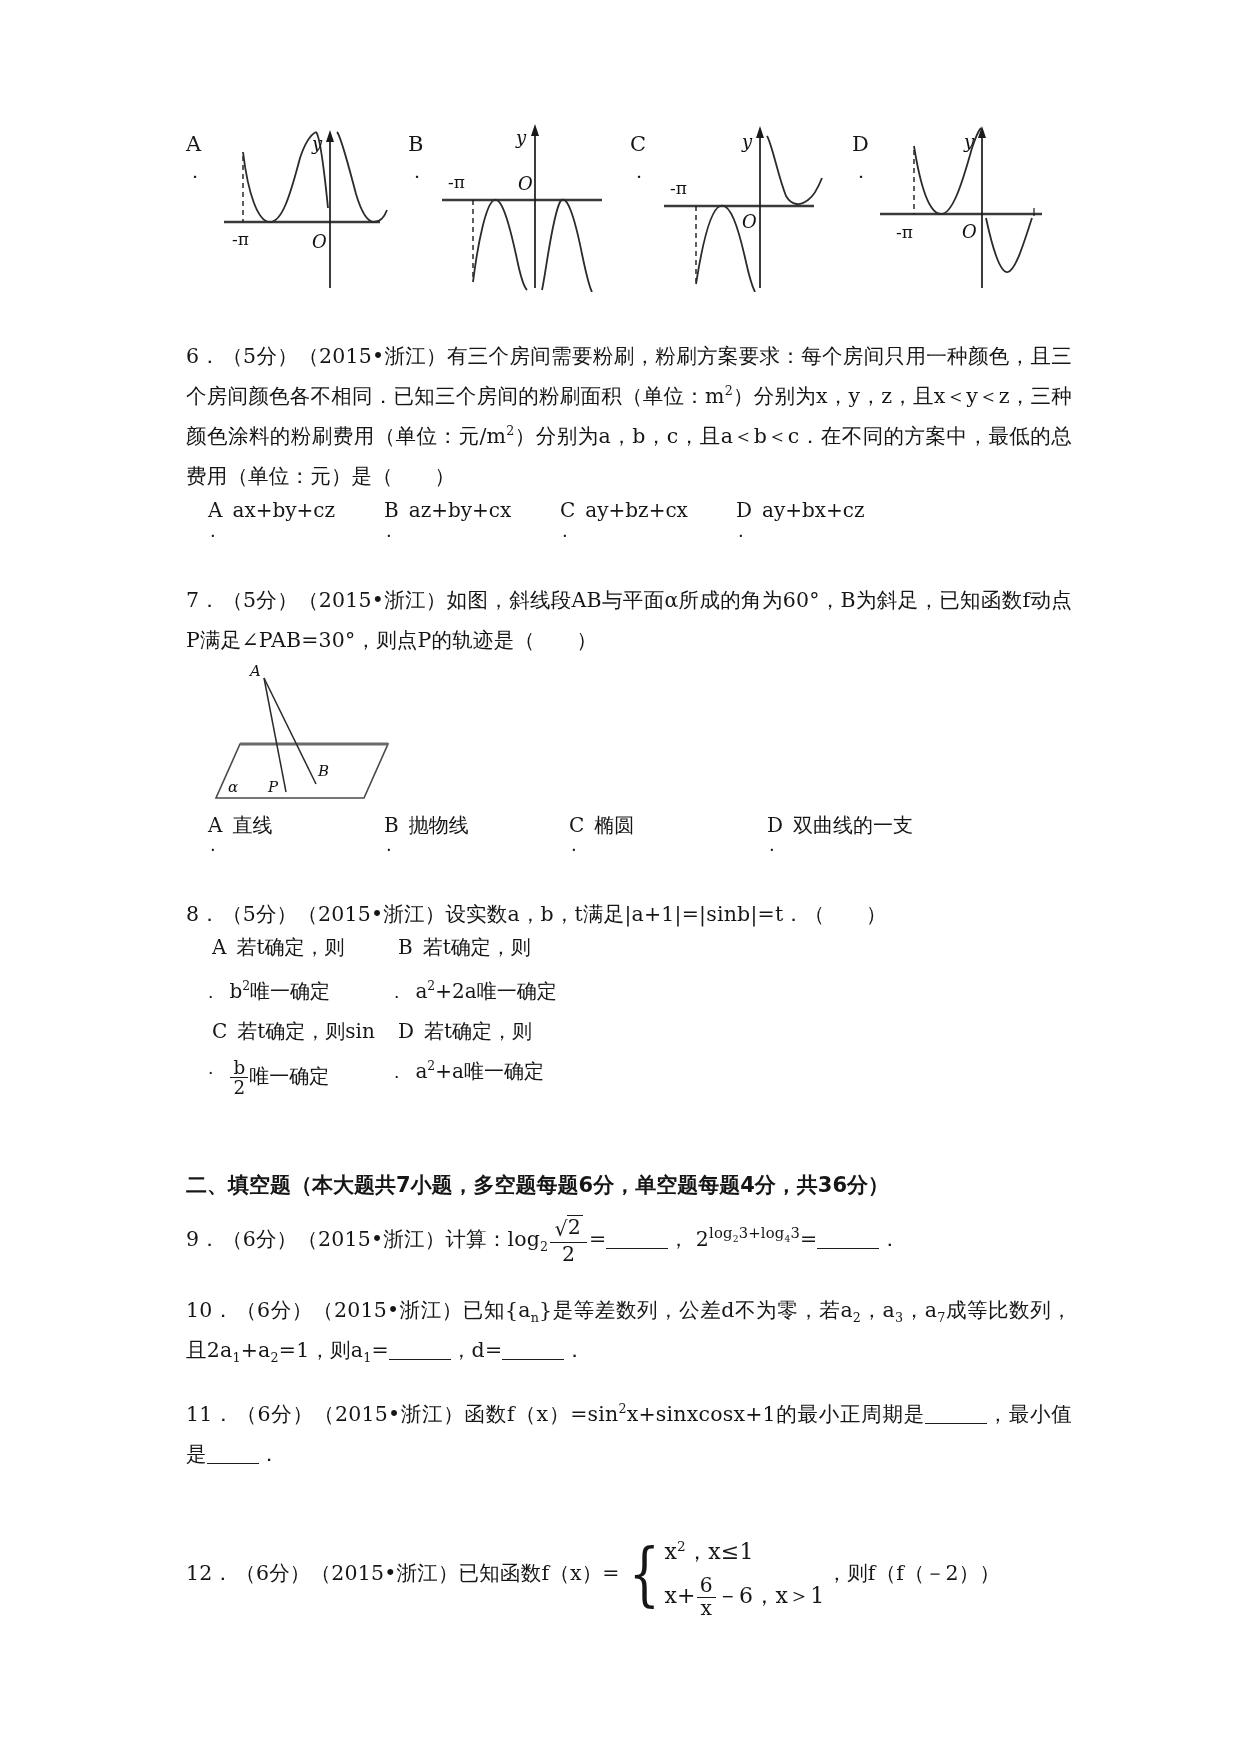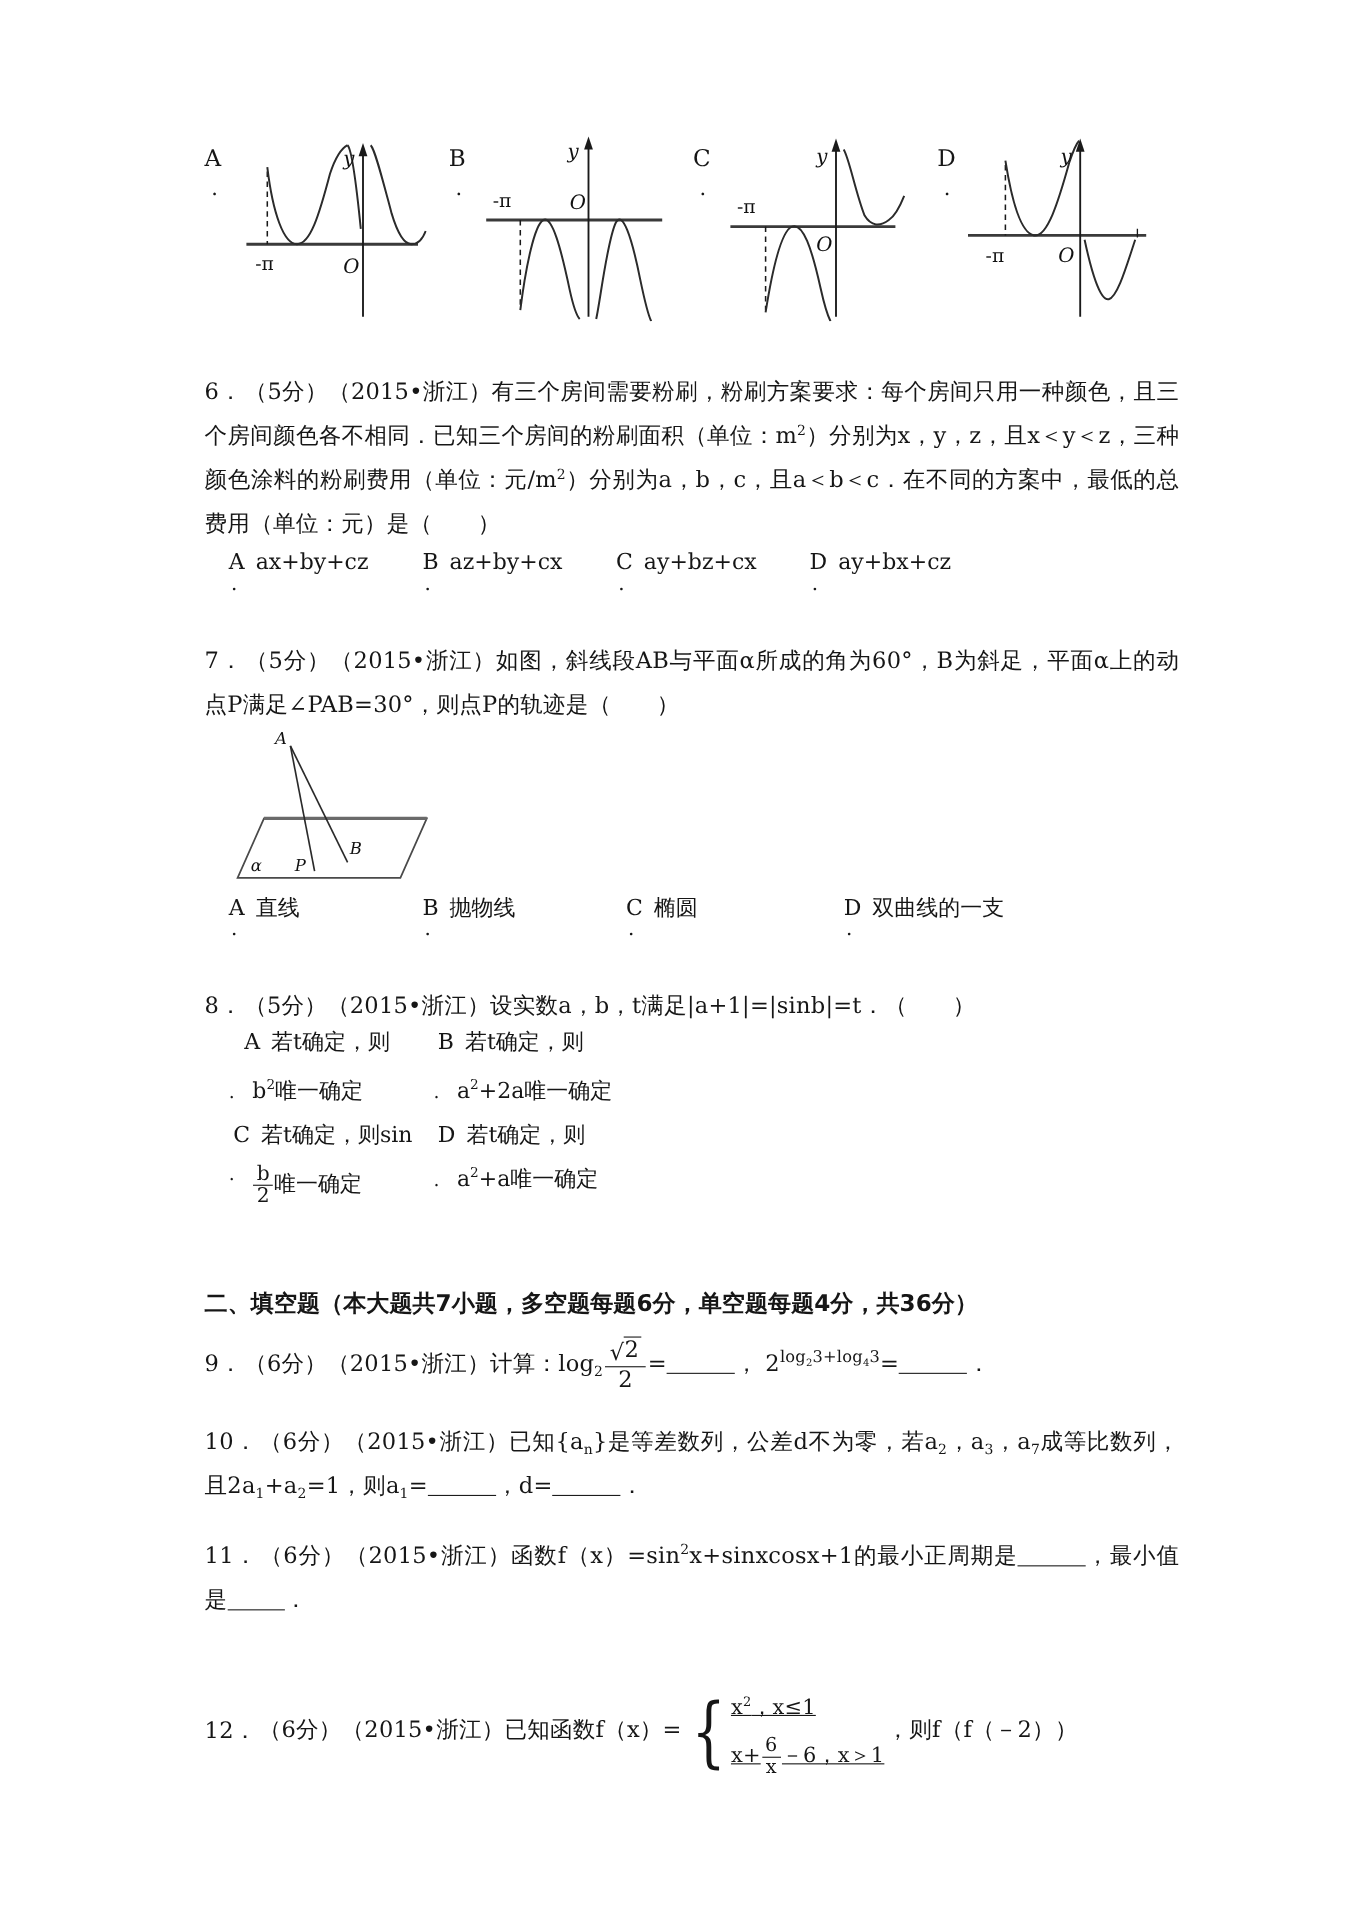--- a/index.html
+++ b/index.html
@@ -153,24 +153,23 @@
   .brace{
     font-size:70px;
     line-height:0.8;
     font-family:"DejaVu Serif","Liberation Serif",serif;
     transform:scaleX(0.7);
     display:inline-block;
     margin-right:-2px;
   }
   .piece-rows{
     display:inline-block;
-    font-size:19px;
+    font-size:22px;
     line-height:44px;
     text-align:left;
-    text-decoration:underline;
   }
 
   
   .footer{
     position:absolute;
     left:0;right:0;
     bottom:96px;
     text-align:center;
     font-size:19px;
     font-family:"DejaVu Sans","Liberation Sans",sans-serif;
@@ -276,21 +275,21 @@
     <div class="opt" style="left:550px;">
       <span class="lt">D</span><span class="lb">ay+bx+cz</span>
       <span class="dotline">.</span>
     </div>
   </div>
 
   <div class="spacer-34"></div>
 
   <div class="q">
     <p class="para">
-      <span class="q-num">7．</span><span>（5分）</span><span>（2015•浙江）</span><span>如图，斜线段AB与平面α所成的角为60°，B为斜足，平面α上的</span><span>动点P满足∠PAB=30°，则点P的轨迹是（　　）</span>
+      <span class="q-num">7．</span><span>（5分）</span><span>（2015•浙江）</span><span>如图，斜线段AB与平面α所成的角为60°，B为斜足，已知函数f</span><span>动点P满足∠PAB=30°，则点P的轨迹是（　　）</span>
     </p>
   </div>
 
   <div class="geo-wrap">
     <svg class="geo-svg" width="230" height="150" viewBox="0 0 230 150">
 
       <polygon points="48,84 196,84 172,138 24,138" fill="none" stroke="#4a4a4a" stroke-width="1.6"></polygon>
       <line x1="48" y1="84" x2="196" y2="84" stroke="#6a6a6a" stroke-width="3"></line>
 
       <line x1="72" y1="18" x2="94" y2="132" stroke="#2a2a2a" stroke-width="1.5"></line>
@@ -325,21 +324,21 @@
   <div class="spacer-34"></div>
 
   <div class="q">
     <p class="para">
       <span class="q-num">8．</span><span>（5分）</span><span>（2015•浙江）</span><span>设实数a，b，t满足|a+1|=|sinb|=t．（　　）</span>
     </p>
   </div>
 
   <div class="q8opts">
 
-    <div class="q8row" style="left:36px;top:0px;text-align:center;">
+    <div class="q8row" style="left:26px;top:0px;text-align:center;">
       <span class="lt" style="margin-right:10px;">A</span><span>若t确定，则</span>
     </div>
     <div class="q8row" style="left:22px;top:44px;">
       <span style="margin-right:16px;font-size:17px;">.</span><span>b</span><sup>2</sup><span>唯一确定</span>
     </div>
 
     <div class="q8row" style="left:212px;top:0px;">
       <span class="lt" style="margin-right:10px;">B</span><span>若t确定，则</span>
     </div>
     <div class="q8row" style="left:208px;top:44px;">

